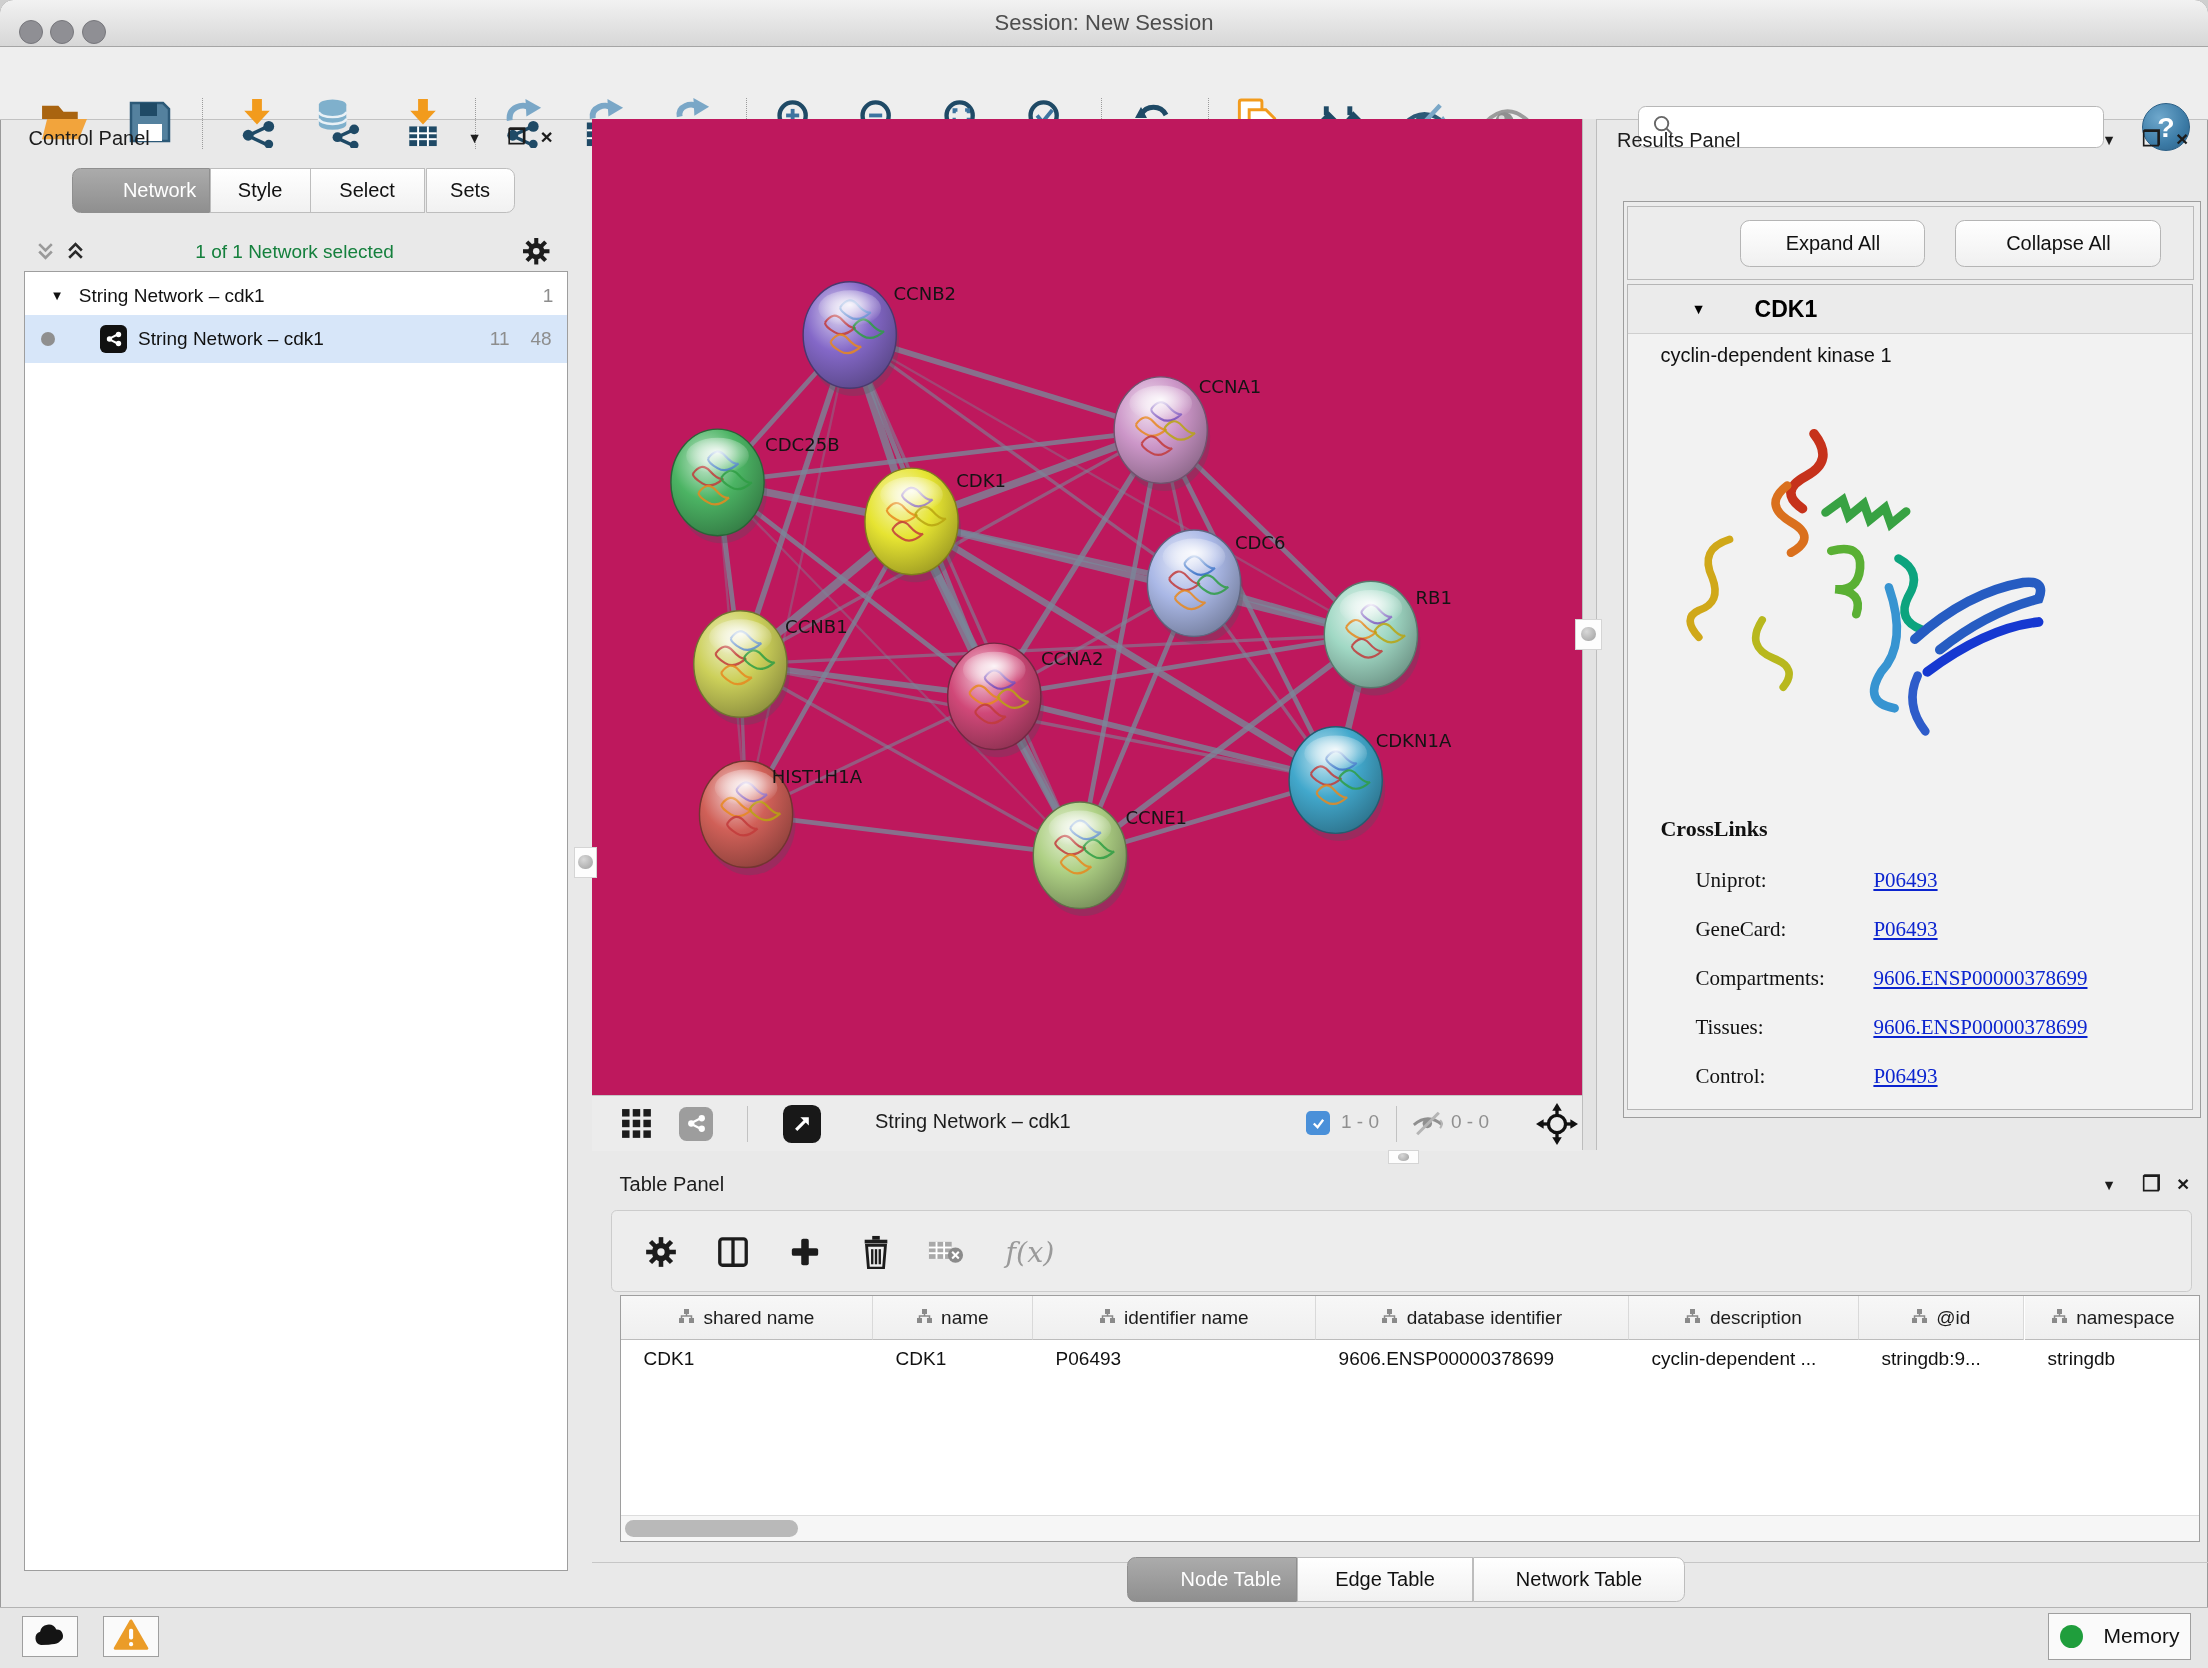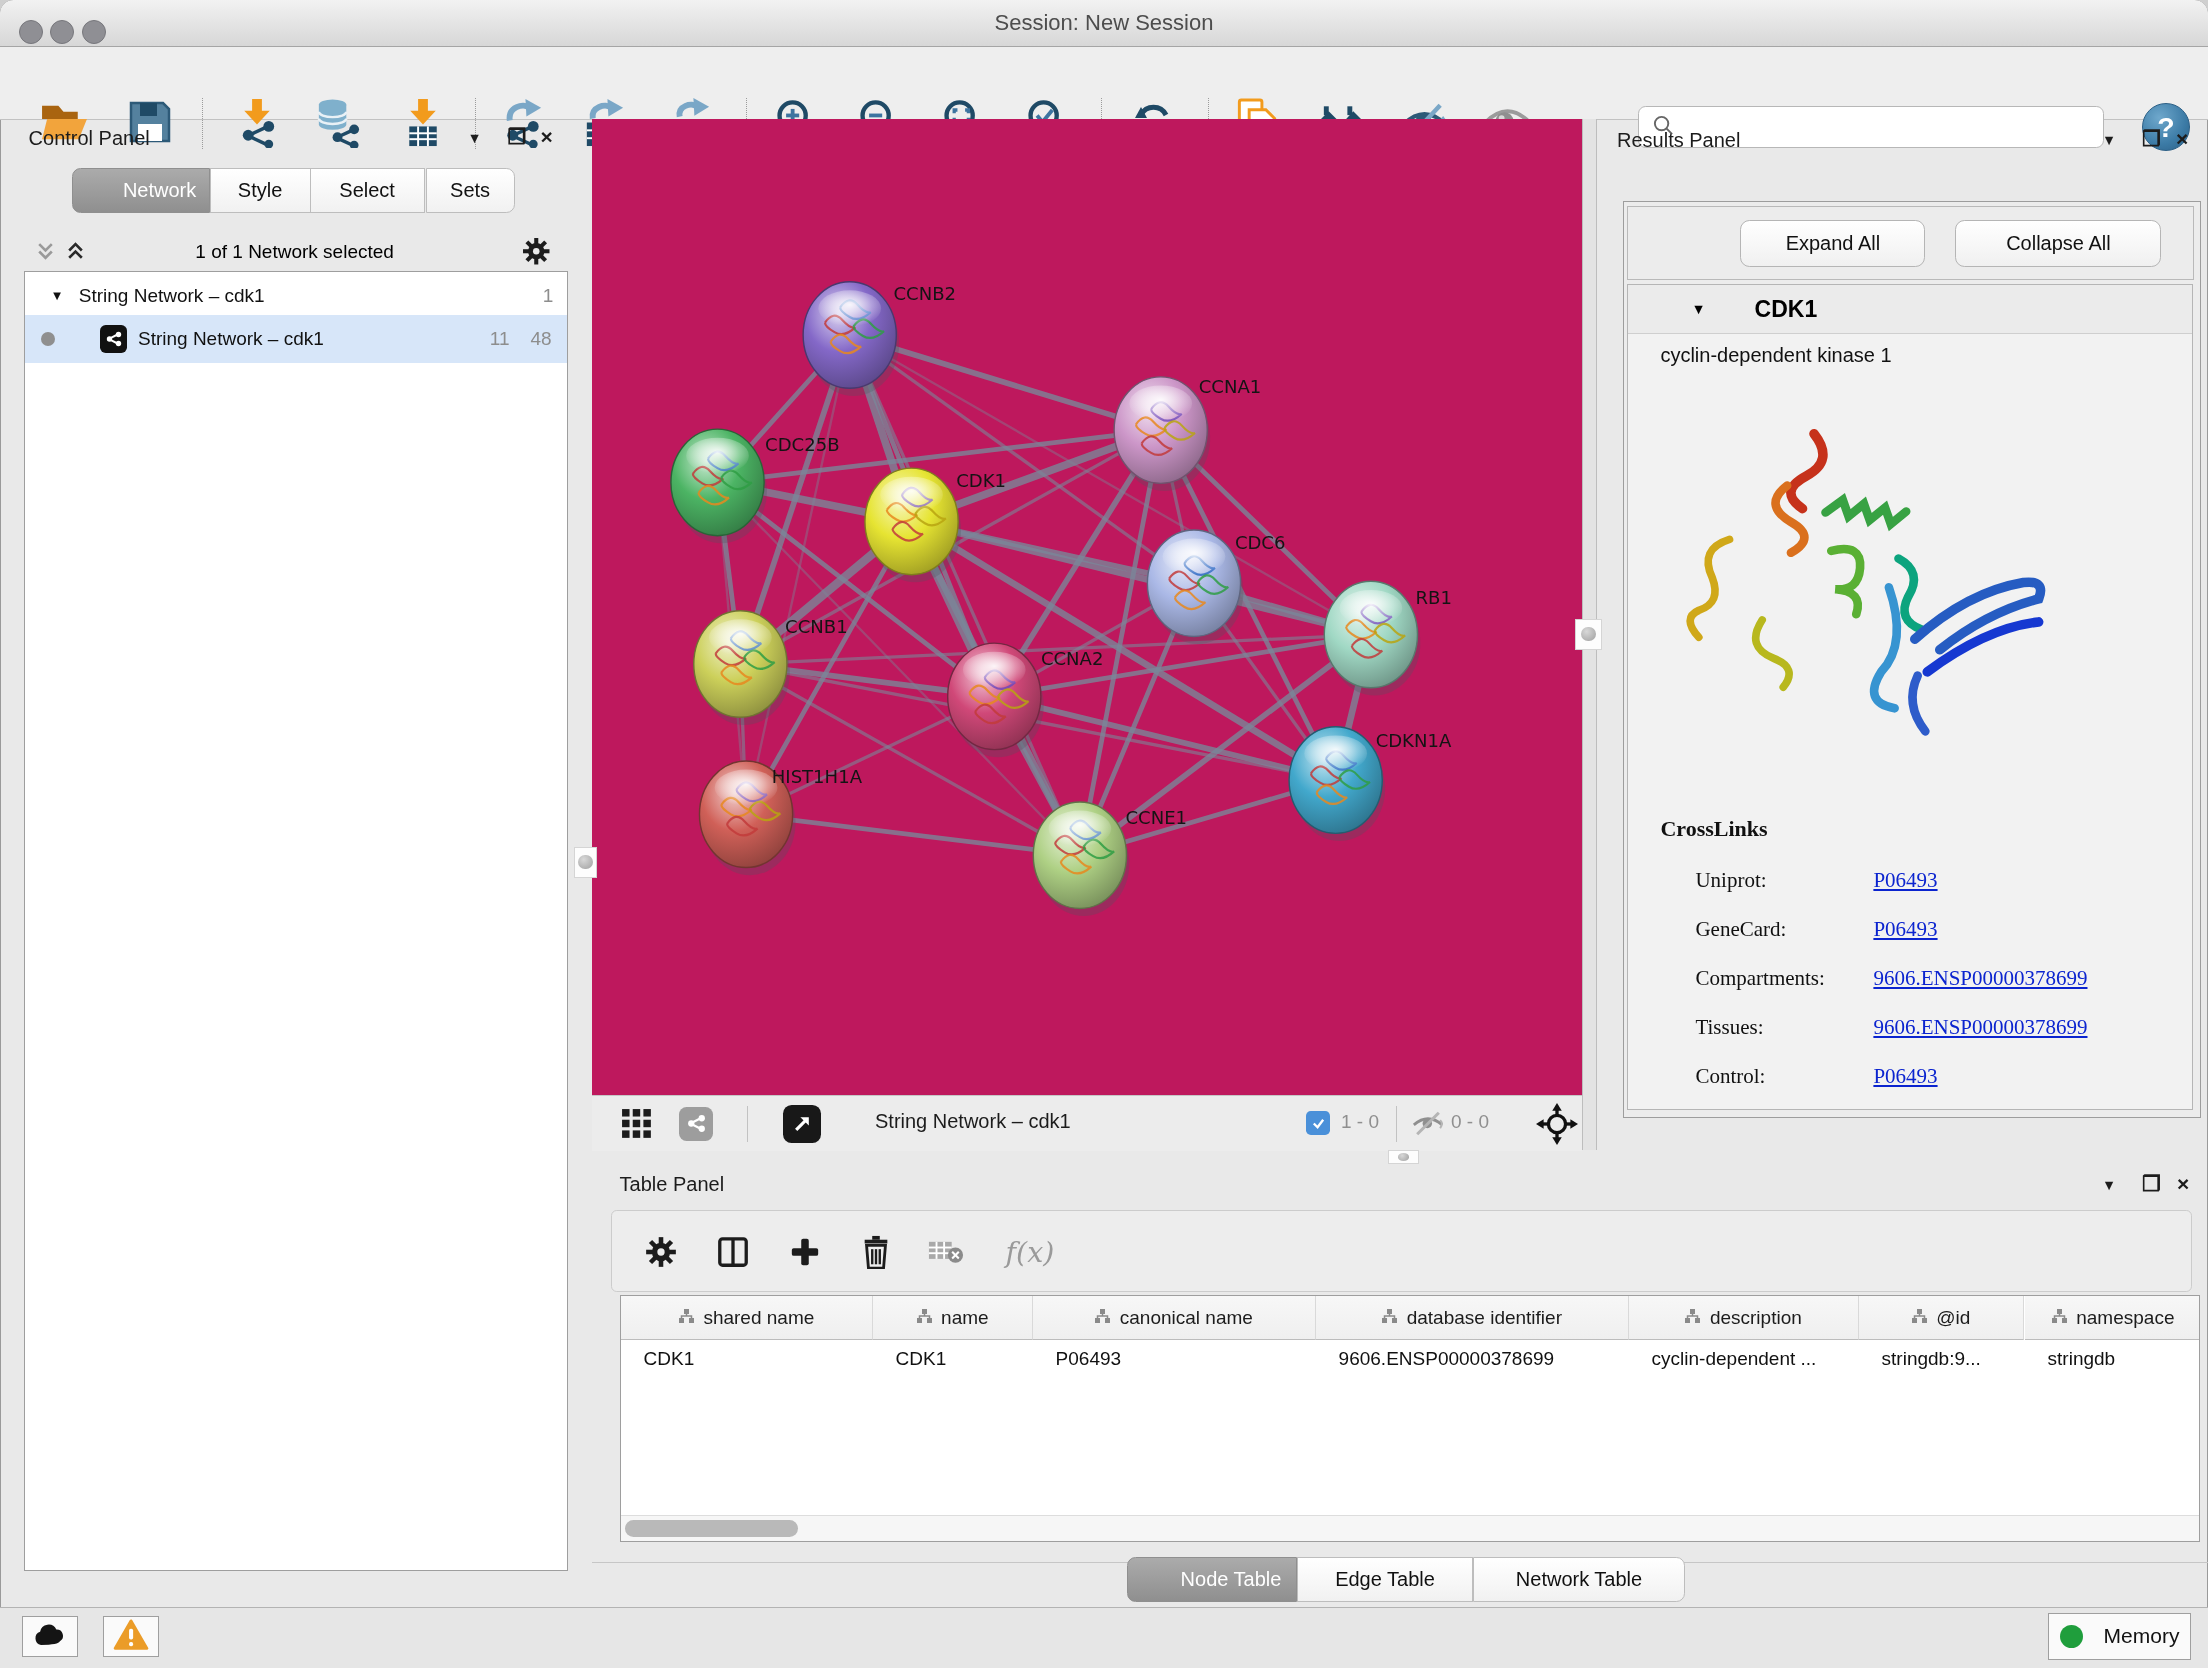--- a/index.html
+++ b/index.html
@@ -308,21 +308,21 @@
             <path d="M4 3 l6 6 6-6"></path>
             <path d="M4 10 l6 6 6-6"></path>
           </g>
         </svg></span>
     <span class="abs" style="left:57px;top:122px"><svg width="21" height="21" viewBox="0 0 20 20">
           <g fill="none" stroke="#2a2a2a" stroke-width="2.5">
             <path d="M4 9 l6 -6 6 6"></path>
             <path d="M4 16 l6 -6 6 6"></path>
           </g>
         </svg></span>
-    <div class="abs" style="left:0;top:122px;width:574px;text-align:center;font-size:19px;color:#000000">1 of 1 Network selected</div>
+    <div class="abs" style="left:0;top:122px;width:574px;text-align:center;font-size:19px;color:#15803d">1 of 1 Network selected</div>
     <span class="abs" style="left:514px;top:118px"><svg width="28.5" height="28.5" viewBox="0 0 28 28">
           <g fill="#1c1c1c">
             <rect x="12" y="1" width="4" height="26"></rect>
             <rect x="1" y="12" width="26" height="4"></rect>
             <g transform="rotate(45 14 14)">
               <rect x="12" y="1" width="4" height="26"></rect>
               <rect x="1" y="12" width="26" height="4"></rect>
             </g>
             <circle cx="14" cy="14" r="8"></circle>
           </g>
@@ -792,21 +792,21 @@
           </div>
           <div class="thead" style="left: 412px; width: 283px;">
             <span><svg width="16" height="16" viewBox="0 0 16 16">
                 <g fill="#8a8a8a">
                   <rect x="6" y="1" width="5" height="5"></rect>
                   <rect x="1" y="10" width="5" height="5"></rect>
                   <rect x="11" y="10" width="5" height="5"></rect>
                 </g>
                 <path d="M8.5 6 v2 M3.5 10 v-2 h10 v2" stroke="#8a8a8a" stroke-width="1.5" fill="none"></path>
               </svg></span>
-            <span>canonical name</span>
+            <span>identifier name</span>
           </div>
           <div class="thead" style="left: 695px; width: 313px;">
             <span><svg width="16" height="16" viewBox="0 0 16 16">
                 <g fill="#8a8a8a">
                   <rect x="6" y="1" width="5" height="5"></rect>
                   <rect x="1" y="10" width="5" height="5"></rect>
                   <rect x="11" y="10" width="5" height="5"></rect>
                 </g>
                 <path d="M8.5 6 v2 M3.5 10 v-2 h10 v2" stroke="#8a8a8a" stroke-width="1.5" fill="none"></path>
               </svg></span>

